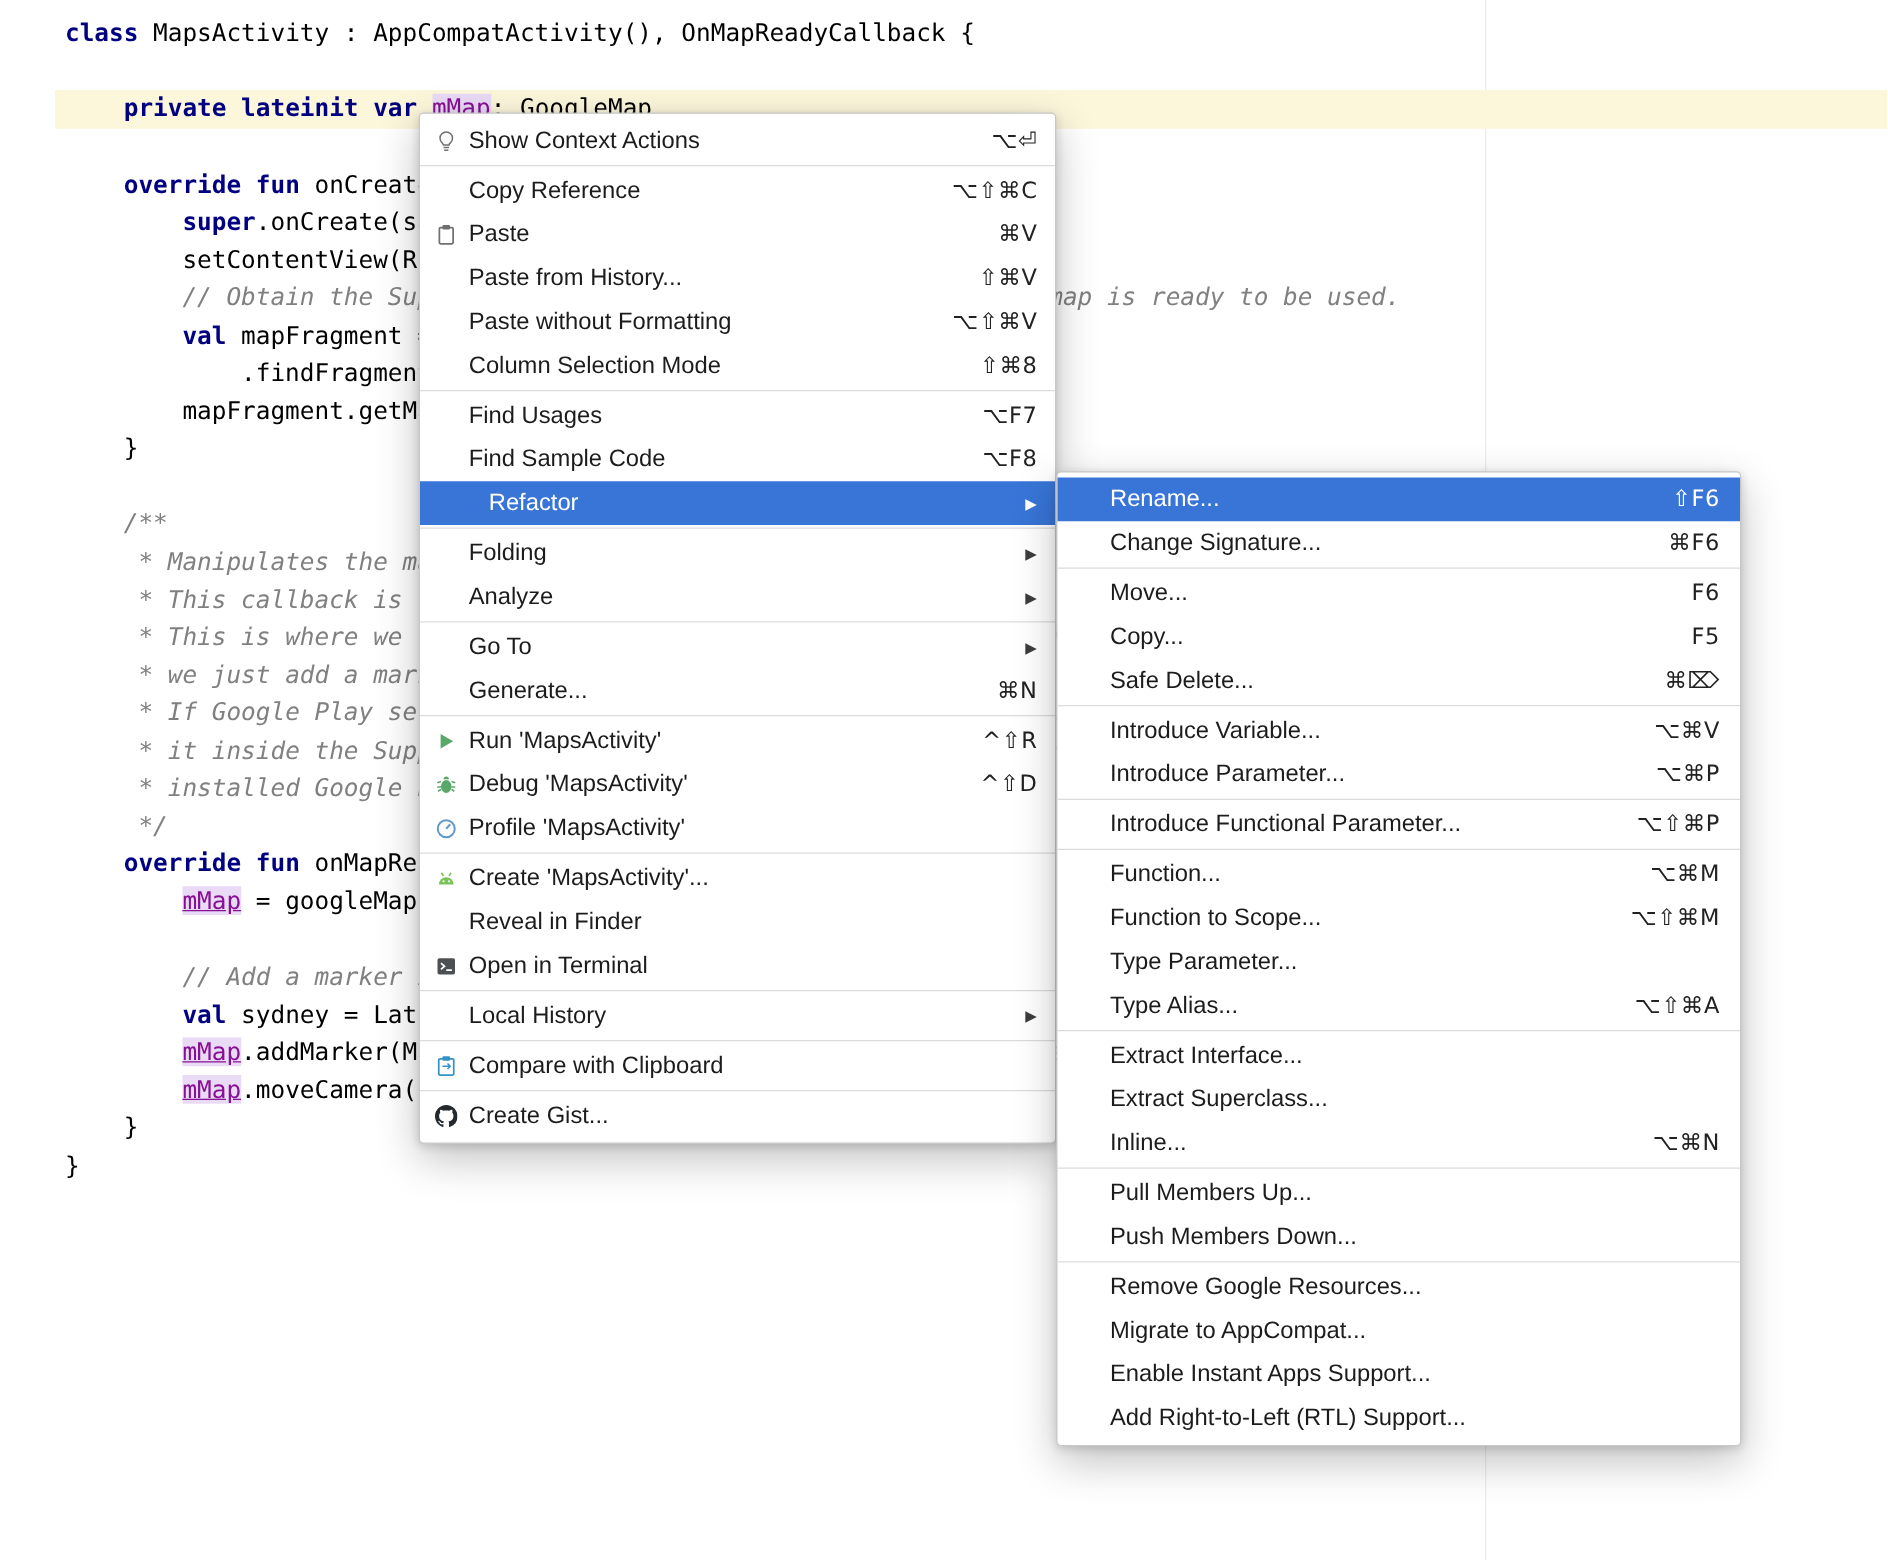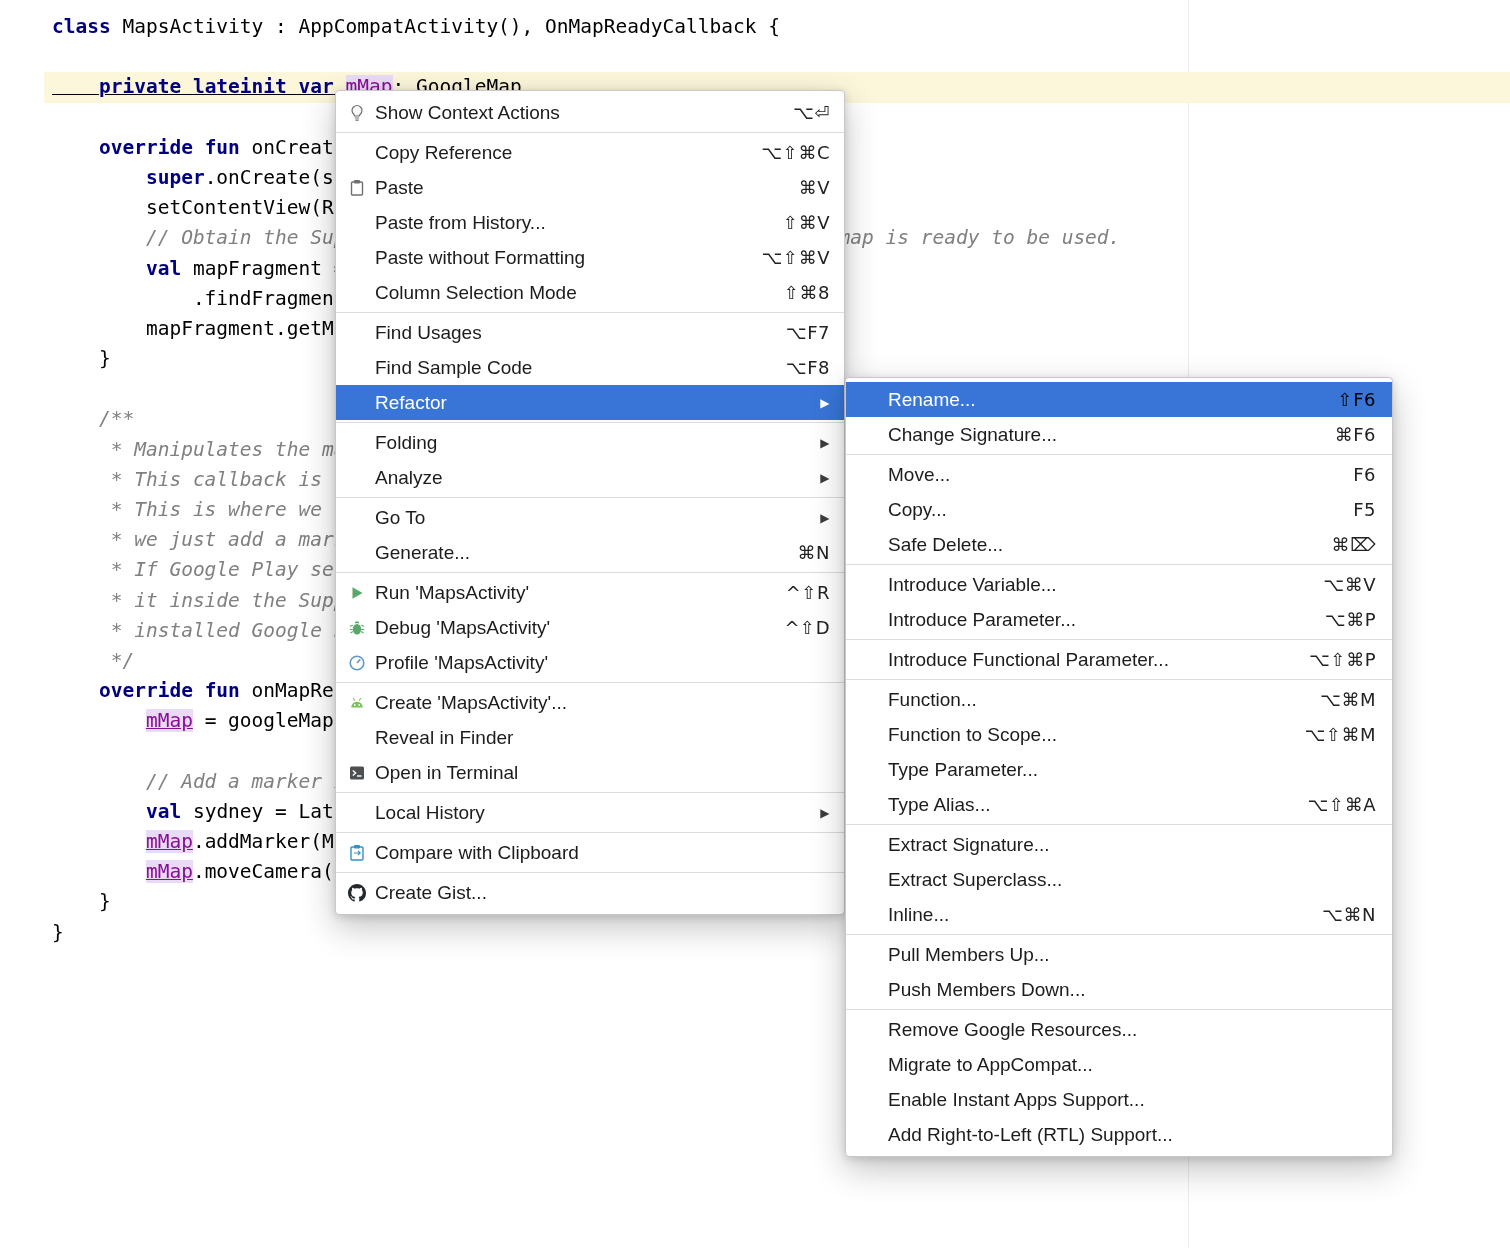--- a/index.html
+++ b/index.html
@@ -7,45 +7,45 @@
               font-family:"Liberation Sans", sans-serif; }
 
   
   #editor { position:absolute; inset:0; background:#fff; }
   #margin-guide { position:absolute; left:1188px; top:0; bottom:0; width:1px;
                   background:#ececec; }
   #code { position:absolute; left:0; right:0; top:12px;
           font-family:"DejaVu Sans Mono", monospace; font-size:19.5px; line-height:30.2px;
           color:#000; white-space:pre;margin-left:44px; }
   .cl { height:30.2px; padding-left:8px; }
-  .cl.caret { background: var(--caret-row, #fcf6db); text-decoration: underline; }
+  .cl.caret { background: var(--caret-row, #fcf6db); }
   .kw  { color: var(--keyword, #000080); font-weight:bold; }
   .cmt { color: var(--comment, #808080); font-style:italic; }
   .fld { color: var(--field, #871094); background: var(--usage-highlight, #e9daf5);
          text-decoration:underline; }
   .str { color:#067d17; }
 
   
   .menu { position:absolute; background:#ffffff; border:1px solid var(--menu-border,#c8c8c8);
           border-radius:4px; padding:4px 0; z-index:10;
           box-shadow: 0 12px 34px rgba(0,0,0,.24), 0 2px 8px rgba(0,0,0,.14); }
   #ctx-menu      { left:335px; top:90px;  width:510px; }
   #refactor-menu { left:845px; top:377px; width:548px; }
 
   .mi { display:flex; align-items:center; height:35px; font-size:19px; color:#1c1c1c; }
   #ctx-menu .mi      { padding:0 14px 0 10px; }
   #refactor-menu .mi { padding:0 16px 0 42px; }
-  .mi.sel { background: var(--selection-blue, #3875d7); color:#ffffff; }
+  .mi.sel { background: var(--selection-blue, #3875d7); color:#ffffff;gap:16px; }
 
   .ic  { width:22px; height:18px; margin-right:7px; flex:none;
          display:inline-flex; align-items:center; justify-content:center; }
   .lbl { flex:none; white-space:nowrap; }
   .rt  { margin-left:auto; padding-left:24px; white-space:nowrap;
          font-family:"DejaVu Sans", sans-serif; font-size:18px; letter-spacing:.5px; color:#222; }
-  .mi.sel .rt { color:#000000; }
+  .mi.sel .rt { color:#ffffff; }
   .rt.arrow { font-size:12px; color:#3c3c3c; }
   .mi.sel .rt.arrow { color:#fff; }
   .sep { height:1px; background:#dcdcdc; margin:2px 0; }
 </style>
 </head>
 <body>
 
 <div id="editor">
   <div id="margin-guide"></div>
   <div id="code"><div class="cl"><span class="kw">class</span><span> MapsActivity : AppCompatActivity(), OnMapReadyCallback {</span></div><div class="cl">&nbsp;</div><div class="cl caret"><span>    </span><span class="kw">private lateinit var</span><span> </span><span class="fld">mMap</span><span>: GoogleMap</span></div><div class="cl">&nbsp;</div><div class="cl"><span>    </span><span class="kw">override fun</span><span> onCreate(savedInstanceState: Bundle?) {</span></div><div class="cl"><span>        </span><span class="kw">super</span><span>.onCreate(savedInstanceState)</span></div><div class="cl"><span>        setContentView(R.layout.activity_maps)</span></div><div class="cl"><span>        </span><span class="cmt">// Obtain the SupportMapFragment and get notified when the map is ready to be used.</span></div><div class="cl"><span>        </span><span class="kw">val</span><span> mapFragment = supportFragmentManager</span></div><div class="cl"><span>            .findFragmentById(R.id.map) </span><span class="kw">as</span><span> SupportMapFragment</span></div><div class="cl"><span>        mapFragment.getMapAsync(</span><span class="kw">this</span><span>)</span></div><div class="cl"><span>    }</span></div><div class="cl">&nbsp;</div><div class="cl"><span>    </span><span class="cmt">/**</span></div><div class="cl"><span>     </span><span class="cmt">* Manipulates the map once available.</span></div><div class="cl"><span>     </span><span class="cmt">* This callback is triggered when the map is ready to be used.</span></div><div class="cl"><span>     </span><span class="cmt">* This is where we can add markers or lines, add listeners or move the camera. In this case,</span></div><div class="cl"><span>     </span><span class="cmt">* we just add a marker near Sydney, Australia.</span></div><div class="cl"><span>     </span><span class="cmt">* If Google Play services is not installed on the device, the user will be prompted to install</span></div><div class="cl"><span>     </span><span class="cmt">* it inside the SupportMapFragment. This method will only be triggered once the user has</span></div><div class="cl"><span>     </span><span class="cmt">* installed Google Play services and returned to the app.</span></div><div class="cl"><span>     </span><span class="cmt">*/</span></div><div class="cl"><span>    </span><span class="kw">override fun</span><span> onMapReady(googleMap: GoogleMap) {</span></div><div class="cl"><span>        </span><span class="fld">mMap</span><span> = googleMap</span></div><div class="cl">&nbsp;</div><div class="cl"><span>        </span><span class="cmt">// Add a marker in Sydney and move the camera</span></div><div class="cl"><span>        </span><span class="kw">val</span><span> sydney = LatLng(-34.0, 151.0)</span></div><div class="cl"><span>        </span><span class="fld">mMap</span><span>.addMarker(MarkerOptions().position(sydney).title(</span><span class="str">"Marker in Sydney"</span><span>))</span></div><div class="cl"><span>        </span><span class="fld">mMap</span><span>.moveCamera(CameraUpdateFactory.newLatLng(sydney))</span></div><div class="cl"><span>    }</span></div><div class="cl"><span>}</span></div></div>
@@ -268,21 +268,21 @@
     <div class="mi">
       <span class="lbl">Type Parameter...</span>
       <span class="rt"></span>
     </div>
     <div class="mi">
       <span class="lbl">Type Alias...</span>
       <span class="rt">⌥⇧⌘A</span>
     </div>
     <div class="sep"></div>
     <div class="mi">
-      <span class="lbl">Extract Signature...</span>
+      <span class="lbl">Extract Interface...</span>
       <span class="rt"></span>
     </div>
     <div class="mi">
       <span class="lbl">Extract Superclass...</span>
       <span class="rt"></span>
     </div>
     <div class="mi">
       <span class="lbl">Inline...</span>
       <span class="rt">⌥⌘N</span>
     </div>

